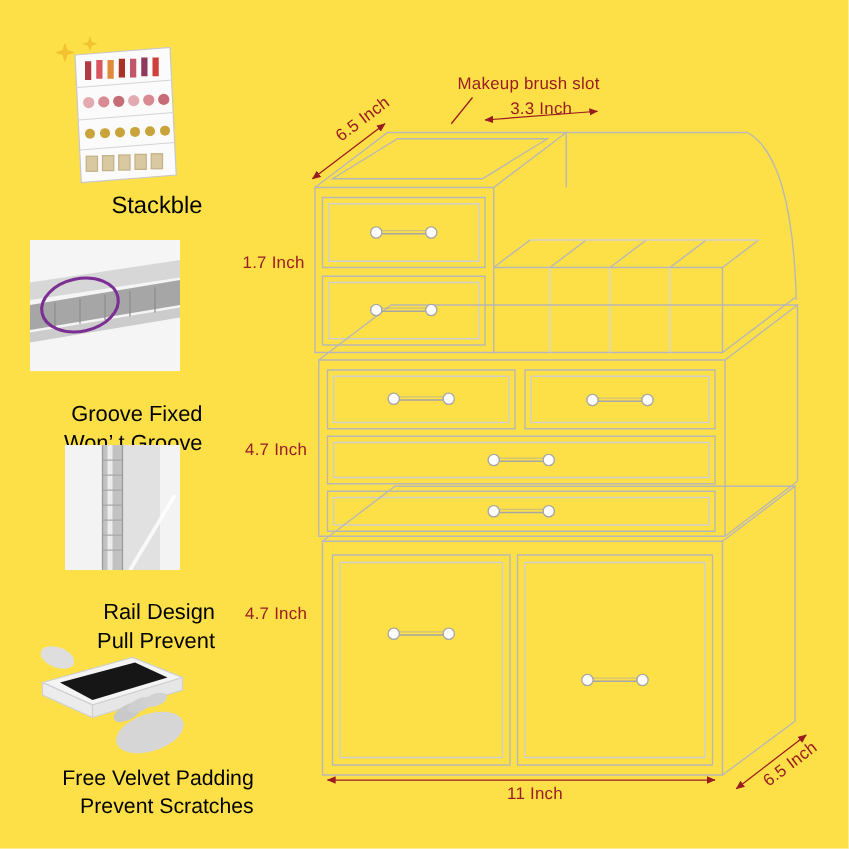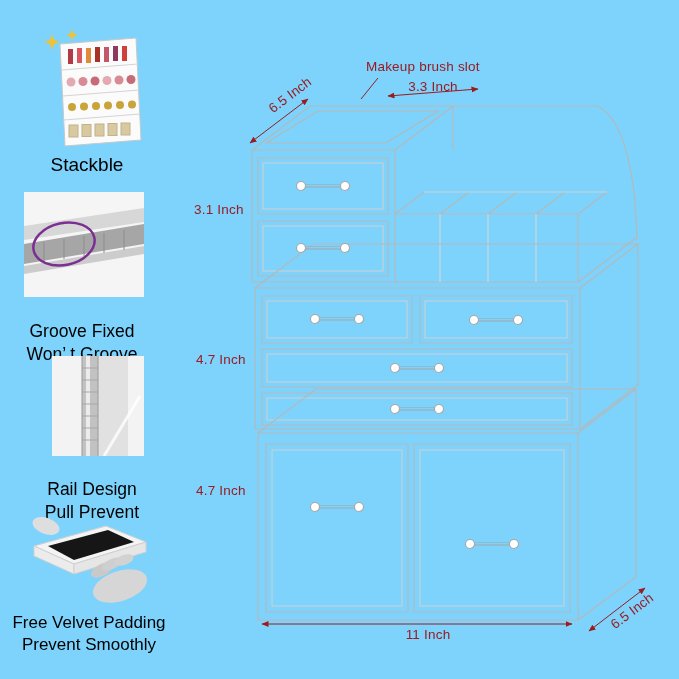--- a/index.html
+++ b/index.html
@@ -1,23 +1,23 @@
 <!DOCTYPE html>
 <html style="--annotation: #9a1b20; --caption: #000000; --wireframe: #b7b7b7;"><head>
 <meta charset="utf-8">
 <style>
   html,body{margin:0;padding:0;background:#ffffff;}
   .stage{
-    position:relative;width:679px;height:679px;background:#7dd3fc;overflow:hidden;
+    position:relative;width:679px;height:679px;background:#fde047;overflow:hidden;
     font-family:"Liberation Sans",sans-serif;
   }
   .stage svg{display:block;}
   .layer{position:absolute;left:0;top:0;}
   .thumb{position:absolute;}
-  .caption{position:absolute;color:var(--caption,#000);text-align:center;line-height:1.32;}
+  .caption{position:absolute;color:var(--caption,#000);text-align:right;line-height:1.32;}
   .cap-line{display:block;white-space:nowrap;}
   .cap-lg{font-size:19px;}
   .cap-md{font-size:17.5px;margin-top:20px;}
   .cap-sm{font-size:17px;}
   .dim{
     position:absolute;color:var(--annotation,#9a1b20);font-size:13.5px;
     white-space:nowrap;letter-spacing:.2px;
   }
   .dim.center{text-align:center;}
   .rot{transform:translate(-50%,-50%) rotate(-37deg);}
@@ -131,21 +131,21 @@
       <path d="M378,78 L361,99"></path>
       <path d="M250,143 L308,99" marker-start="url(#arrow)" marker-end="url(#arrow)"></path>
       <path d="M262,624 L572,624" marker-start="url(#arrow)" marker-end="url(#arrow)"></path>
       <path d="M589,631 L645,588" marker-start="url(#arrow)" marker-end="url(#arrow)"></path>
     </g>
   </svg>
 
   <div class="dim" style="left:366px;top:59px;">Makeup brush slot</div>
   <div class="dim center" style="left:400px;top:79px;width:66px;">3.3 Inch</div>
   <div class="dim rot" style="left:290px;top:95px;">6.5 Inch</div>
-  <div class="dim" style="left:194px;top:202px;">3.1 Inch</div>
+  <div class="dim" style="left:194px;top:202px;">1.7 Inch</div>
   <div class="dim" style="left:196px;top:352px;">4.7 Inch</div>
   <div class="dim" style="left:196px;top:483px;">4.7 Inch</div>
   <div class="dim center" style="left:388px;top:627px;width:80px;">11 Inch</div>
   <div class="dim rot" style="left:632px;top:611px;">6.5 Inch</div>
 
   <svg class="thumb" style="left:38px;top:28px;" width="115" height="122" viewBox="0 0 115 122" aria-hidden="true">
     <polygon points="14,6 16,12 22,14 16,16 14,22 12,16 6,14 12,12" fill="#f2c230"></polygon>
     <polygon points="34,1 35.5,5.5 40,7 35.5,8.5 34,13 32.5,8.5 28,7 32.5,5.5" fill="#f2c230"></polygon>
     <path d="M22,16 L98,10 L103,112 L27,118 Z" fill="#fbfbfb" stroke="#c8c8c8"></path>
     <path d="M24,42 L100,36 M25,68 L101,62 M26,92 L102,86" stroke="#d4d4d4" fill="none"></path>
@@ -219,18 +219,18 @@
     <path d="M46,52 L118,30 L118,40 L46,62 Z" fill="#e6e6e6" stroke="#d0d0d0"></path>
     <path d="M20,34 L80,18 L106,30 L46,48 Z" fill="#161616"></path>
     <ellipse cx="18" cy="14" rx="14" ry="8" transform="rotate(20 18 14)" fill="#dedede"></ellipse>
     <g fill="#d6d6d6">
       <ellipse cx="92" cy="74" rx="28" ry="15" transform="rotate(-18 92 74)"></ellipse>
       <ellipse cx="74" cy="58" rx="12" ry="6" transform="rotate(-28 74 58)" fill="#c9c9c9"></ellipse>
       <ellipse cx="84" cy="52" rx="11" ry="5" transform="rotate(-24 84 52)" fill="#cfcfcf"></ellipse>
       <ellipse cx="96" cy="48" rx="10" ry="5" transform="rotate(-20 96 48)" fill="#d2d2d2"></ellipse>
     </g>
   </svg>
-  <div class="caption cap-sm" style="left:0px;top:612px;width:178px;">
+  <div class="caption cap-sm" style="left:0px;top:612px;width:178px;padding-left:25px;">
     <span class="cap-line">Free Velvet Padding</span>
-    <span class="cap-line">Prevent Smoothly</span>
+    <span class="cap-line">Prevent Scratches</span>
   </div>
 
 </div>
 
 </body></html>

